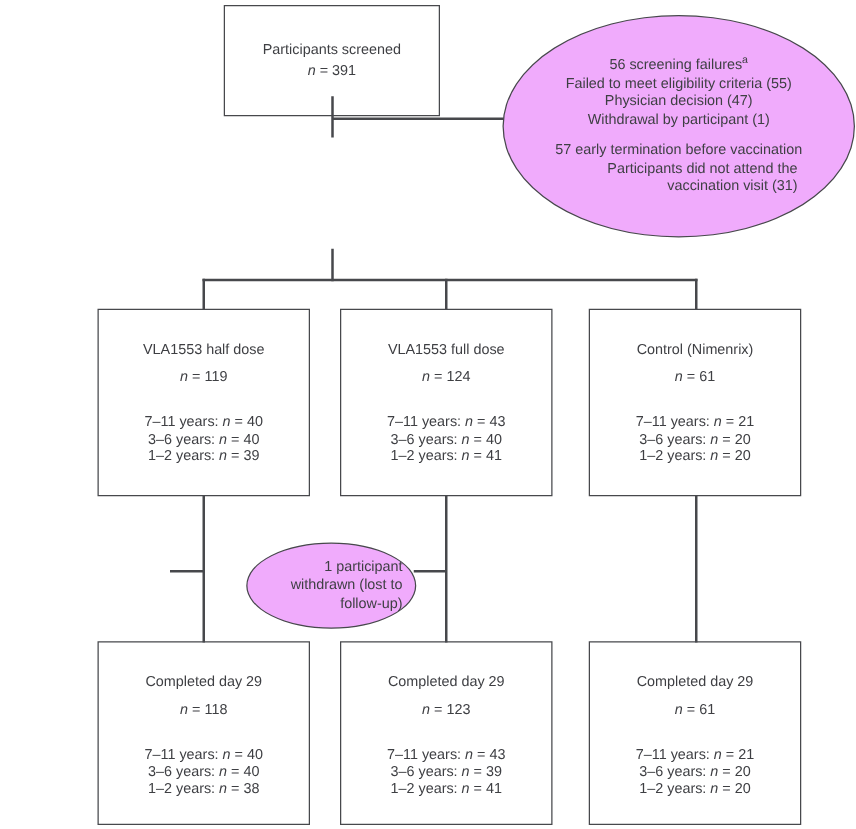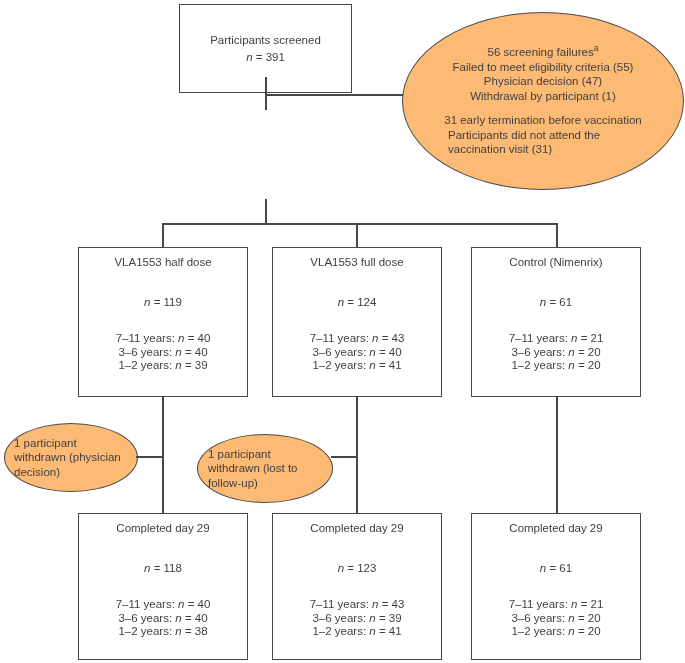--- a/index.html
+++ b/index.html
@@ -25,36 +25,36 @@
     display: flex;
     flex-direction: column;
     align-items: center;
     text-align: center;
   }
   .center-box {
     justify-content: center;
     line-height: 16.5px;
   }
   .arm-box {
-    padding-top: 8px;
+    padding-top: 26px;
     line-height: 13.5px;
   }
-  .arm-box .nval { margin-top: 26px; }
+  .arm-box .nval { margin-top: 8px; }
   .arm-box .ages { margin-top: 23px; }
   .ellipse {
     position: absolute;
     box-sizing: border-box;
     border: 1.5px solid #47484c;
     border-radius: 50%;
-    background: #fdba74;
+    background: #f0abfc;
     display: flex;
     flex-direction: column;
     justify-content: center;
     align-items: center;
-    text-align: left;
+    text-align: right;
   }
   .big-ellipse {
     line-height: 14.8px;
     padding: 0 18px;
   }
   .big-ellipse .para2 { margin-top: 9px; }
   .big-ellipse .wrapline { max-width: 190px; }
   .small-ellipse { line-height: 14.5px; }
   .small-ellipse .inner { width: 114px; }
   sup {
@@ -81,21 +81,21 @@
   <div class="box center-box" style="left:179px;top:4px;width:173px;height:89px">
     <div>Participants screened</div>
     <div><i>n</i> = 391</div>
   </div>
 
   <div class="ellipse big-ellipse" style="left:402px;top:12px;width:282px;height:178px">
     <div><span>56 screening failures</span><sup>a</sup></div>
     <div>Failed to meet eligibility criteria (55)</div>
     <div>Physician decision (47)</div>
     <div>Withdrawal by participant (1)</div>
-    <div class="para2">31 early termination before vaccination</div>
+    <div class="para2">57 early termination before vaccination</div>
     <div class="wrapline">Participants did not attend the vaccination visit (31)</div>
   </div>
 
 
   <div class="box arm-box" style="left:78px;top:247px;width:170px;height:150px">
     <div>VLA1553 half dose</div>
     <div class="nval"><i>n</i> = 119</div>
     <div class="ages">
       <div>7–11 years: <i>n</i> = 40</div>
       <div>3–6 years: <i>n</i> = 40</div>
@@ -116,23 +116,20 @@
   <div class="box arm-box" style="left:471px;top:247px;width:170px;height:150px">
     <div>Control (Nimenrix)</div>
     <div class="nval"><i>n</i> = 61</div>
     <div class="ages">
       <div>7–11 years: <i>n</i> = 21</div>
       <div>3–6 years: <i>n</i> = 20</div>
       <div>1–2 years: <i>n</i> = 20</div>
     </div>
   </div>
 
-  <div class="ellipse small-ellipse" style="left:4px;top:423px;width:134px;height:69px">
-    <div class="inner">1 participant withdrawn (physician decision)</div>
-  </div>
   <div class="ellipse small-ellipse" style="left:197px;top:434px;width:136px;height:69px">
     <div class="inner">1 participant withdrawn (lost to follow-up)</div>
   </div>
 
   <div class="box arm-box" style="left:78px;top:513px;width:170px;height:147px">
     <div>Completed day 29</div>
     <div class="nval"><i>n</i> = 118</div>
     <div class="ages">
       <div>7–11 years: <i>n</i> = 40</div>
       <div>3–6 years: <i>n</i> = 40</div>

